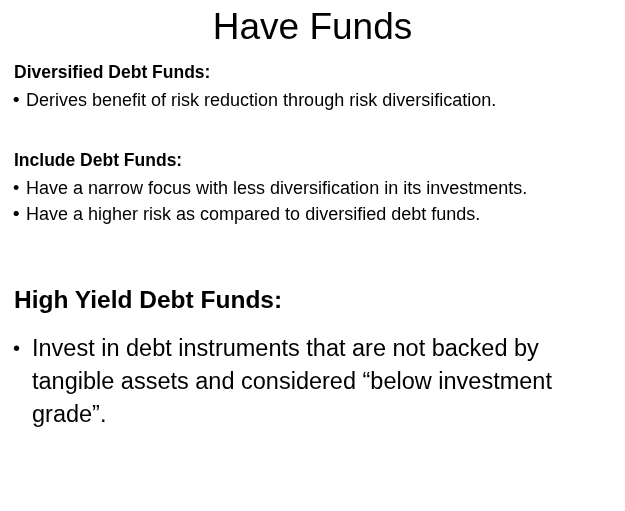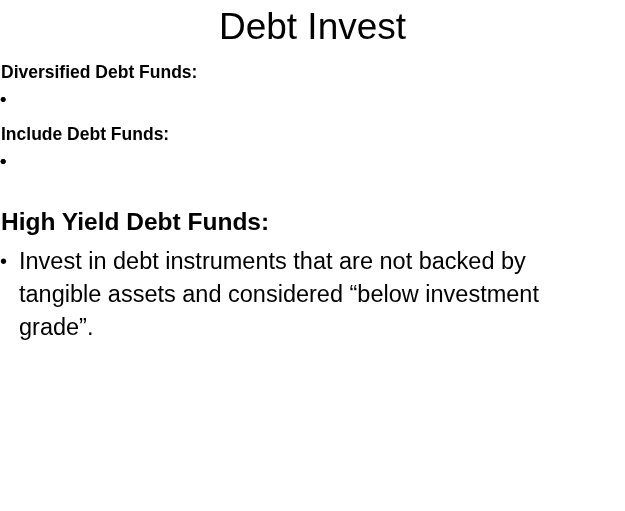--- a/index.html
+++ b/index.html
@@ -30,21 +30,21 @@
     text-align: center;
     font-size: 37px;
     font-weight: 400;
     line-height: 44px;
     letter-spacing: 0px;
     white-space: nowrap;
   }
   .body-area {
     position: absolute;
     top: 60px;
-    left: 0;
+    left: 13px;
     width: 604px;
   }
   .section {
     margin: 0;
     padding: 0;
   }
   .section-heading {
     font-size: 17.5px;
     font-weight: 700;
     line-height: 24px;
@@ -70,21 +70,21 @@
     font-size: 18px;
     line-height: 26px;
   }
   .gap-small { height: 35px; }
   .gap-large { height: 57px; }
 
   .section-heading-large {
     font-size: 24.5px;
     font-weight: 700;
     line-height: 31px;
-    margin: 0 0 8px 1px;
+    margin: 0 0 17px 1px;
   }
   .bullet-item-large {
     position: relative;
     font-size: 23.5px;
     font-weight: 400;
     line-height: 33px;
     padding-left: 19px;
     margin: 0;
   }
   .bullet-item-large .dot {
@@ -93,49 +93,52 @@
     top: 0;
     font-size: 20px;
     line-height: 33px;
   }
 </style>
 </head>
 <body>
 
 <div class="slide">
 
-  <div class="slide-title">Debt Invest</div>
+  <div class="slide-title">Have Funds</div>
 
   <div class="body-area">
 
     <div class="section">
       <div class="section-heading">Diversified Debt Funds:</div>
       <ul class="bullet-list">
         <li class="bullet-item">
           <span class="dot">•</span>
         </li>
         <li class="bullet-item">
           <span class="dot">•</span>
+          <span>Derives benefit of risk reduction through risk diversification.</span>
         </li>
       </ul>
     </div>
 
     <div class="gap-small"></div>
 
     <div class="section">
       <div class="section-heading">Include Debt Funds:</div>
       <ul class="bullet-list">
         <li class="bullet-item">
           <span class="dot">•</span>
+          <span>Have a narrow focus with less diversification in its investments.</span>
         </li>
         <li class="bullet-item">
           <span class="dot">•</span>
         </li>
         <li class="bullet-item">
           <span class="dot">•</span>
+          <span>Have a higher risk as compared to diversified debt funds.</span>
         </li>
       </ul>
     </div>
 
     <div class="gap-large"></div>
 
     <div class="section">
       <div class="section-heading-large">High Yield Debt Funds:</div>
       <ul class="bullet-list">
         <li class="bullet-item-large">

